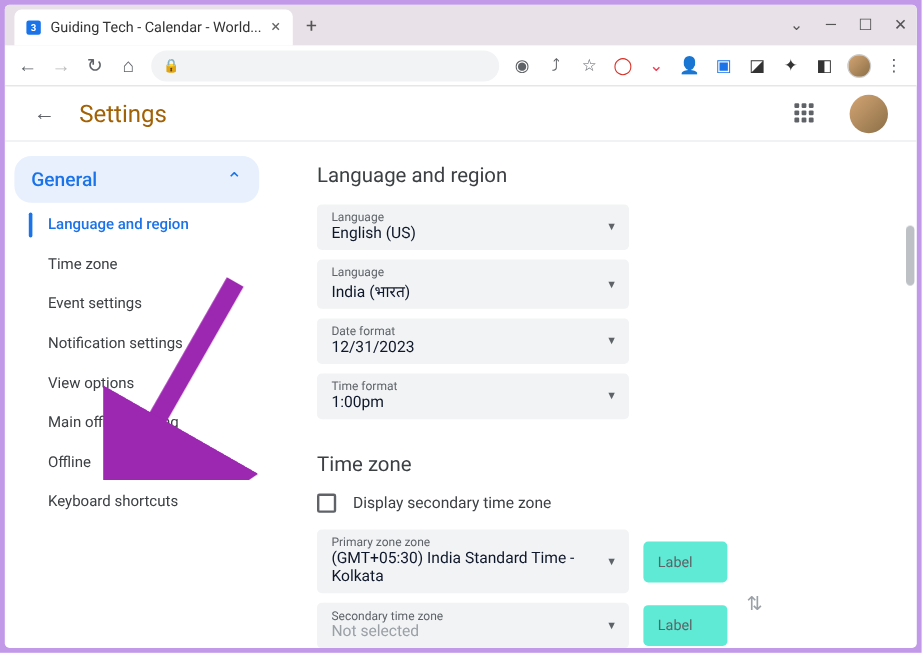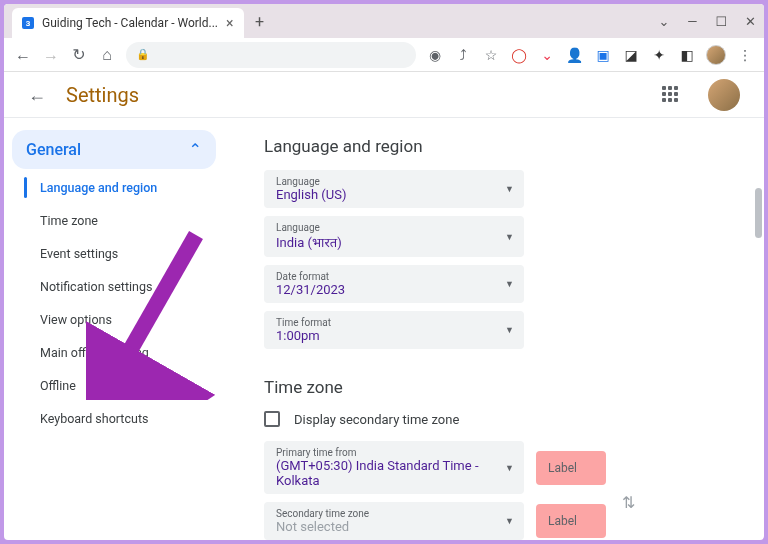--- a/index.html
+++ b/index.html
@@ -32,29 +32,29 @@
 .sidebar{width:220px;padding:12px 0;overflow-y:auto}
 .side-section{background:#e8f0fe;margin:0 8px 2px 8px;padding:10px 14px;border-radius:14px;display:flex;align-items:center;justify-content:space-between;color:#1a73e8;font-size:16px;font-weight:500;cursor:pointer}
 .side-item{padding:9px 12px 9px 36px;font-size:12.5px;color:#3c4043;cursor:pointer;position:relative}
 .side-item.active{color:#1a73e8;font-weight:500}
 .side-item.active::before{content:'';position:absolute;left:20px;top:6px;bottom:6px;width:3px;background:#1a73e8;border-radius:2px}
 .side-collapsible{padding:10px 14px;margin:2px 8px;font-size:13px;color:#3c4043;display:flex;align-items:center;justify-content:space-between;cursor:pointer}
 .main{flex:1;padding:18px 40px 0 40px;overflow-y:auto;color:#3c4043}
 .section-title{font-size:17px;color:#3c4043;margin-bottom:14px;font-weight:400}
 .dropdown{background:#f1f3f4;border-radius:4px;padding:6px 12px;margin-bottom:8px;width:260px;position:relative;cursor:pointer}
 .dropdown-label{font-size:10px;color:#5f6368}
-.dropdown-value{font-size:13px;color:#4c1d95}
+.dropdown-value{font-size:13px;color:#0f172a}
 .dropdown-value.placeholder{color:#9aa0a6}
 .dropdown-caret{position:absolute;right:10px;top:50%;transform:translateY(-50%);font-size:9px;color:#5f6368}
 .tz-section{margin-top:28px}
 .check-row{display:flex;align-items:center;gap:14px;margin-bottom:14px;font-size:13px;color:#3c4043}
 .checkbox{width:16px;height:16px;border:2px solid #5f6368;border-radius:2px;cursor:pointer;display:flex;align-items:center;justify-content:center;flex-shrink:0}
 .tz-row{display:flex;gap:12px;margin-bottom:8px;align-items:center}
 .tz-row .dropdown{width:260px;margin-bottom:0}
-.label-box{background:#fca5a5;border-radius:4px;padding:10px 12px;font-size:12px;color:#5f6368;width:70px;cursor:pointer}
+.label-box{background:#5eead4;border-radius:4px;padding:10px 12px;font-size:12px;color:#5f6368;width:70px;cursor:pointer}
 .swap-icon{color:#9aa0a6;font-size:16px;cursor:pointer;margin-left:4px}
 .scrollbar{position:absolute;right:2px;top:70px;width:7px;height:50px;background:#bdc1c6;border-radius:4px}
 .arrow-annotation{position:absolute;pointer-events:none;z-index:100}
 </style>
 </head>
 <body>
 
 <div class="window">
   <div class="titlebar">
     <div class="tabs-area">
@@ -161,21 +161,21 @@
       </div>
 
       <div class="tz-section">
         <div class="section-title">Time zone</div>
         <div class="check-row">
           <div class="checkbox"></div>
           <span>Display secondary time zone</span>
         </div>
         <div class="tz-row">
           <div class="dropdown">
-            <div class="dropdown-label">Primary time from</div>
+            <div class="dropdown-label">Primary zone zone</div>
             <div class="dropdown-value">(GMT+05:30) India Standard Time - Kolkata</div>
             <span class="dropdown-caret">▼</span>
           </div>
           <div class="label-box">Label</div>
           <span class="swap-icon" style="align-self:flex-end;margin-bottom:-18px">⇅</span>
         </div>
         <div class="tz-row">
           <div class="dropdown">
             <div class="dropdown-label">Secondary time zone</div>
             <div class="dropdown-value placeholder">Not selected</div>

